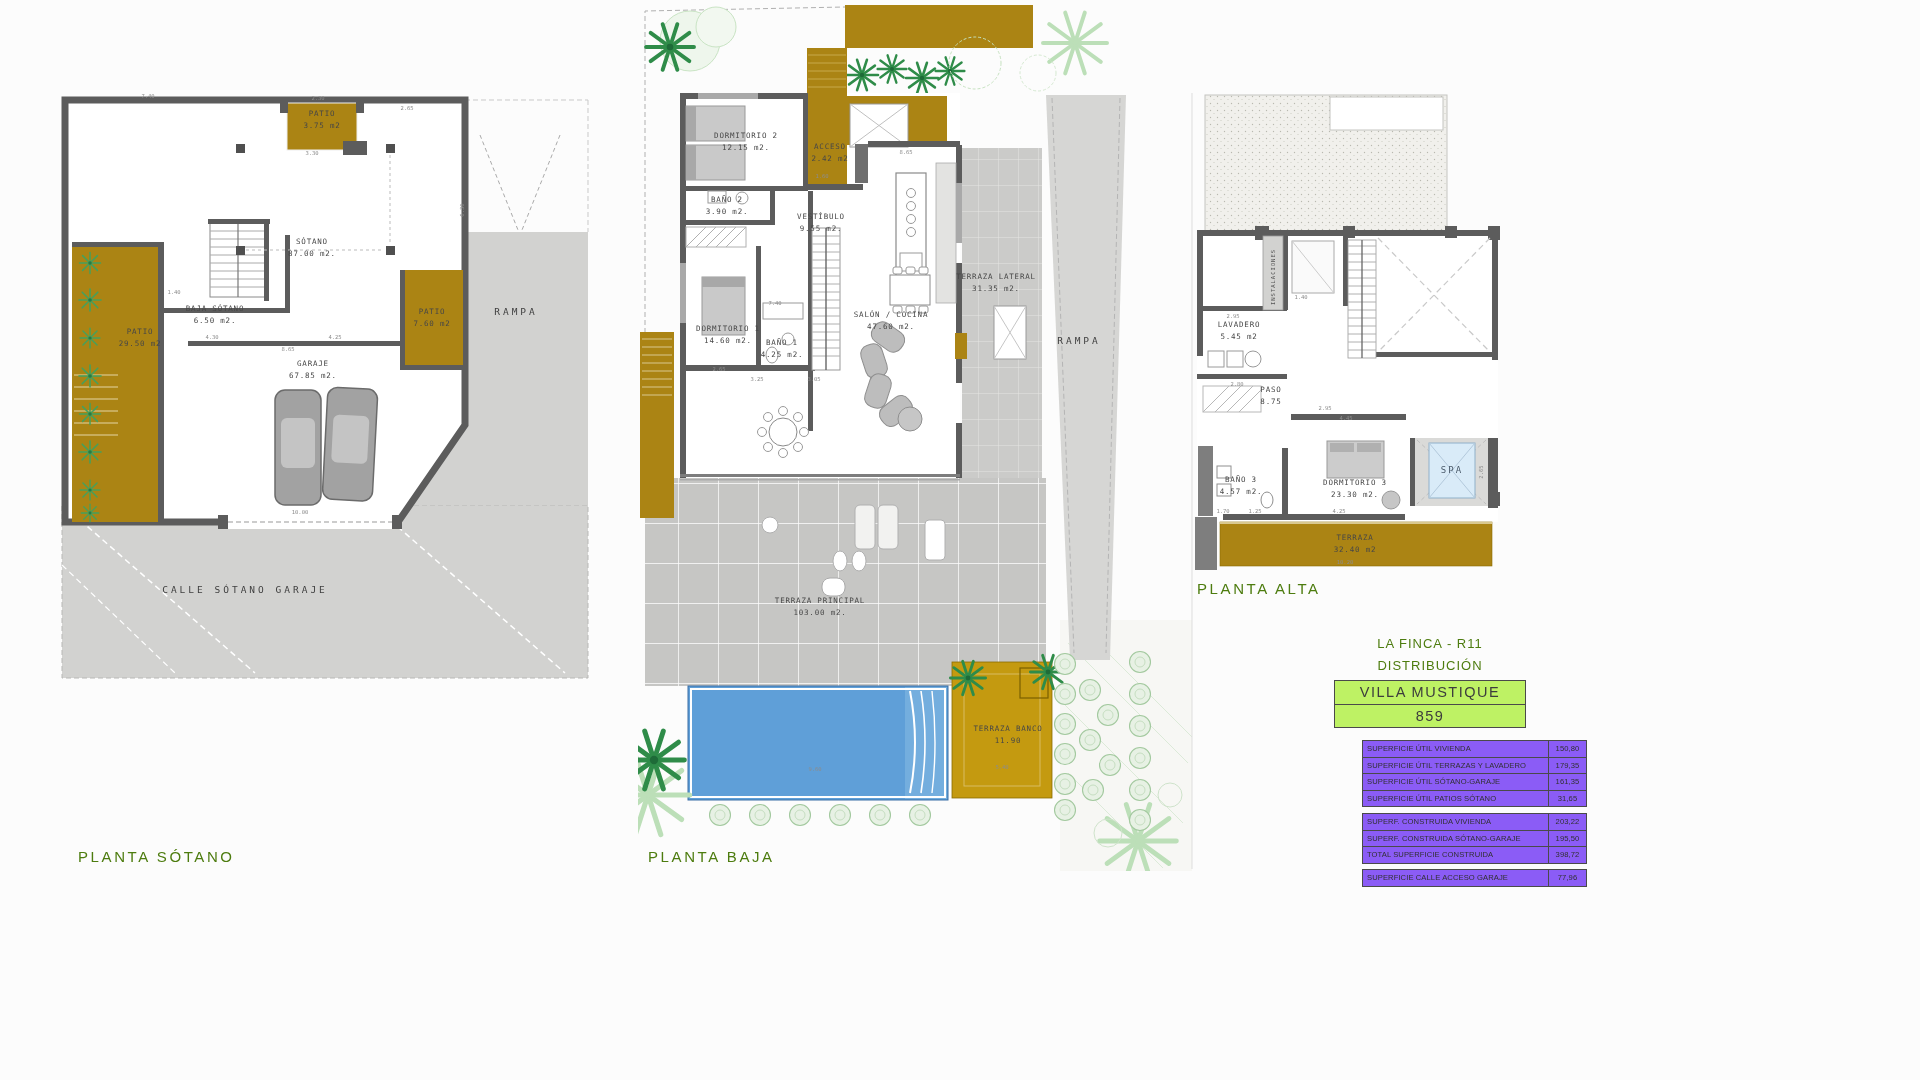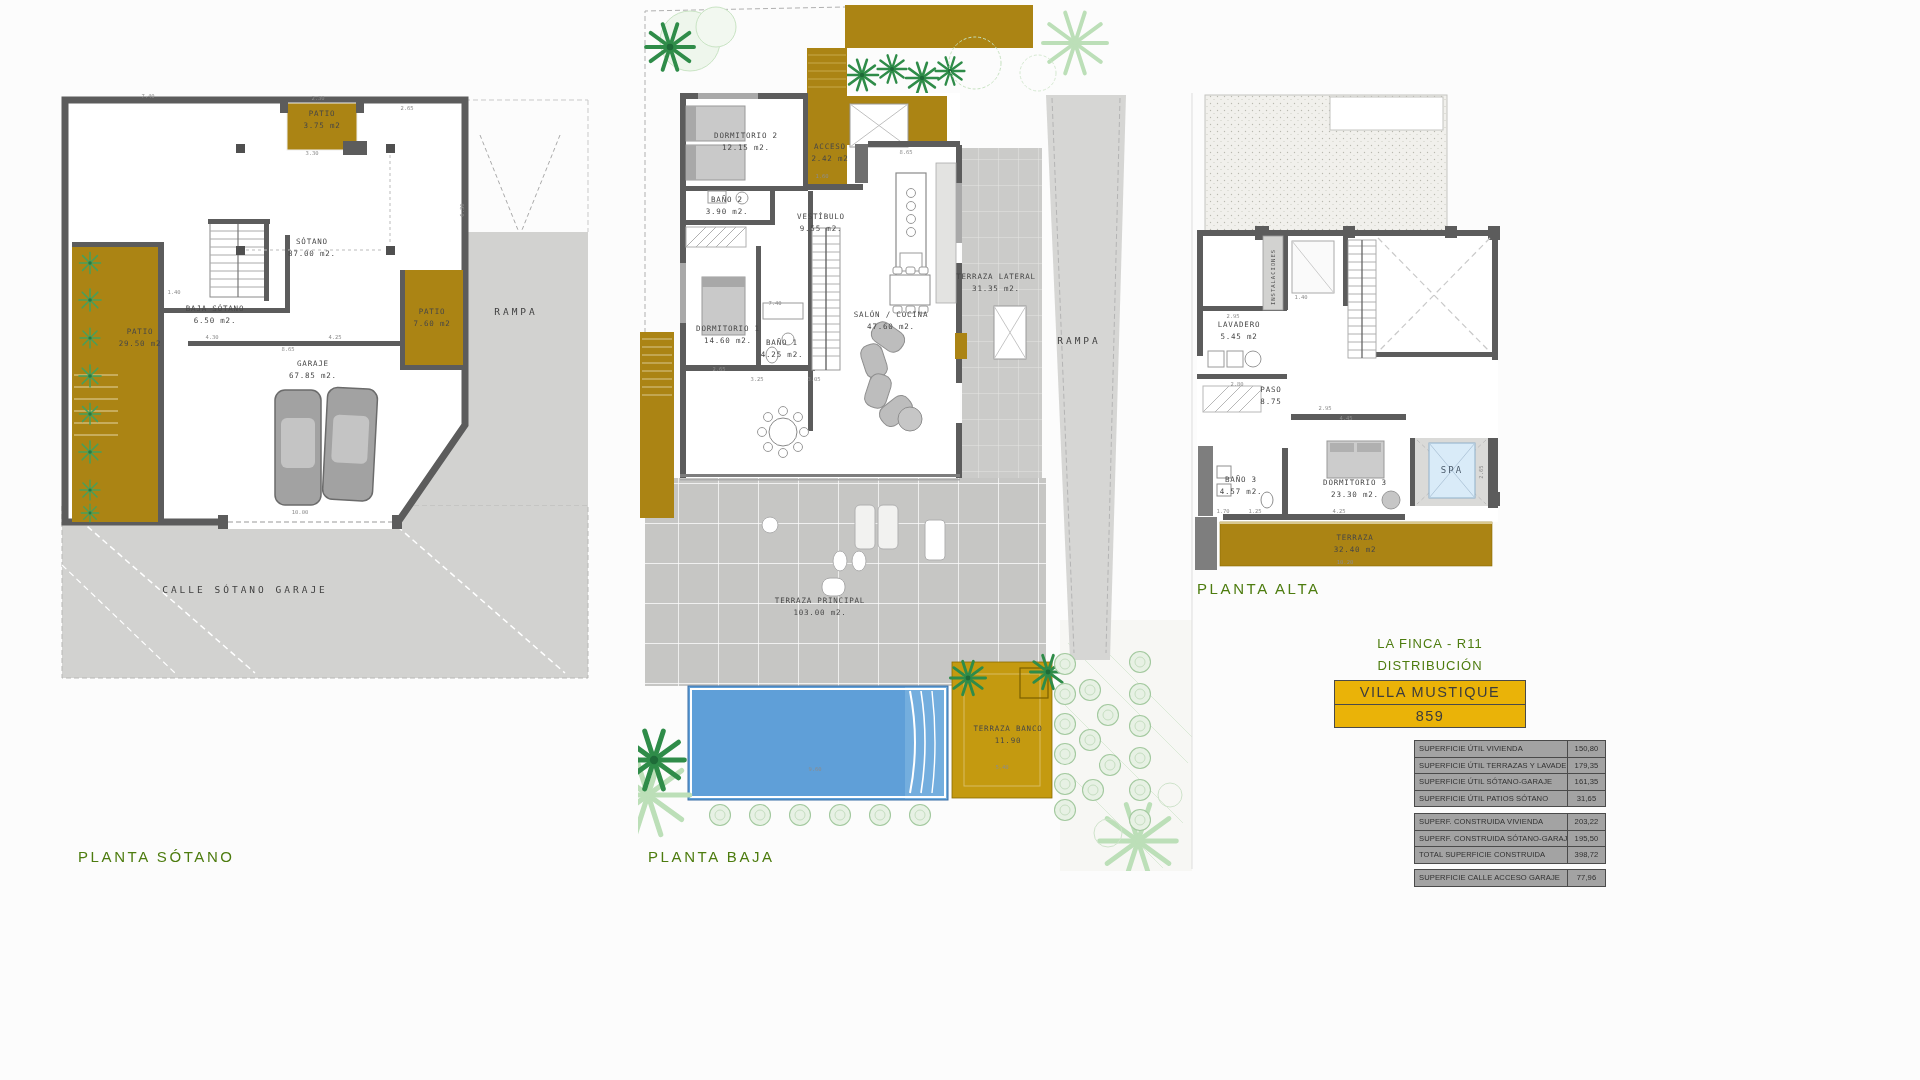--- a/index.html
+++ b/index.html
@@ -18,26 +18,26 @@
   .rlabel span{display:block}
   .rlabel.big{font-size:9.5px;letter-spacing:3px;color:#3f3f3f}
   .rlabel.spa{font-size:9px;letter-spacing:2px;color:#4a5a6a;font-weight:normal}
   .rlabel.vert{transform:translate(-50%,-50%) rotate(-90deg);font-size:5.5px;letter-spacing:1px;color:#565656}
 
   .plan-title{position:absolute;font-size:15px;letter-spacing:2.6px;color:#4d7c0f;white-space:nowrap}
 
   .tb-heading{position:absolute;left:1330px;width:200px;text-align:center;font-size:13px;
               letter-spacing:1px;color:#4d7c0f;white-space:nowrap}
   .villa-box{position:absolute;left:1334px;top:680px;width:192px;height:48px;
-             border:1.5px solid #4a4a4a;background:#eab308;box-sizing:border-box}
+             border:1.5px solid #4a4a4a;background:#bef264;box-sizing:border-box}
   .villa-box .cell{height:23px;line-height:23px;text-align:center;font-size:14.5px;
                    letter-spacing:1.5px;color:#3d3d3d}
   .villa-box .cell+.cell{border-top:1.2px solid #4a4a4a}
-  .stable{position:absolute;left:1414px;width:192px;border:1.1px solid #4a4a4a;
-          background:#a3a3a3;box-sizing:border-box}
+  .stable{position:absolute;left:1362px;width:225px;border:1.1px solid #4a4a4a;
+          background:#8b5cf6;box-sizing:border-box}
   .trow{display:flex;height:15.5px;font-size:7.6px;color:#303030;letter-spacing:.1px}
   .trow+.trow{border-top:1px solid #4a4a4a}
   .tl{flex:1;padding-left:4px;display:flex;align-items:center;white-space:nowrap;overflow:hidden}
   .tv{width:37px;border-left:1px solid #4a4a4a;display:flex;align-items:center;justify-content:center}
 
   .dim{position:absolute;transform:translate(-50%,-50%);font-family:"DejaVu Sans Mono",monospace;
        font-size:5.5px;color:#8c8c8c;white-space:nowrap}
   .dim.vert{transform:translate(-50%,-50%) rotate(-90deg)}
 </style>
 </head>

